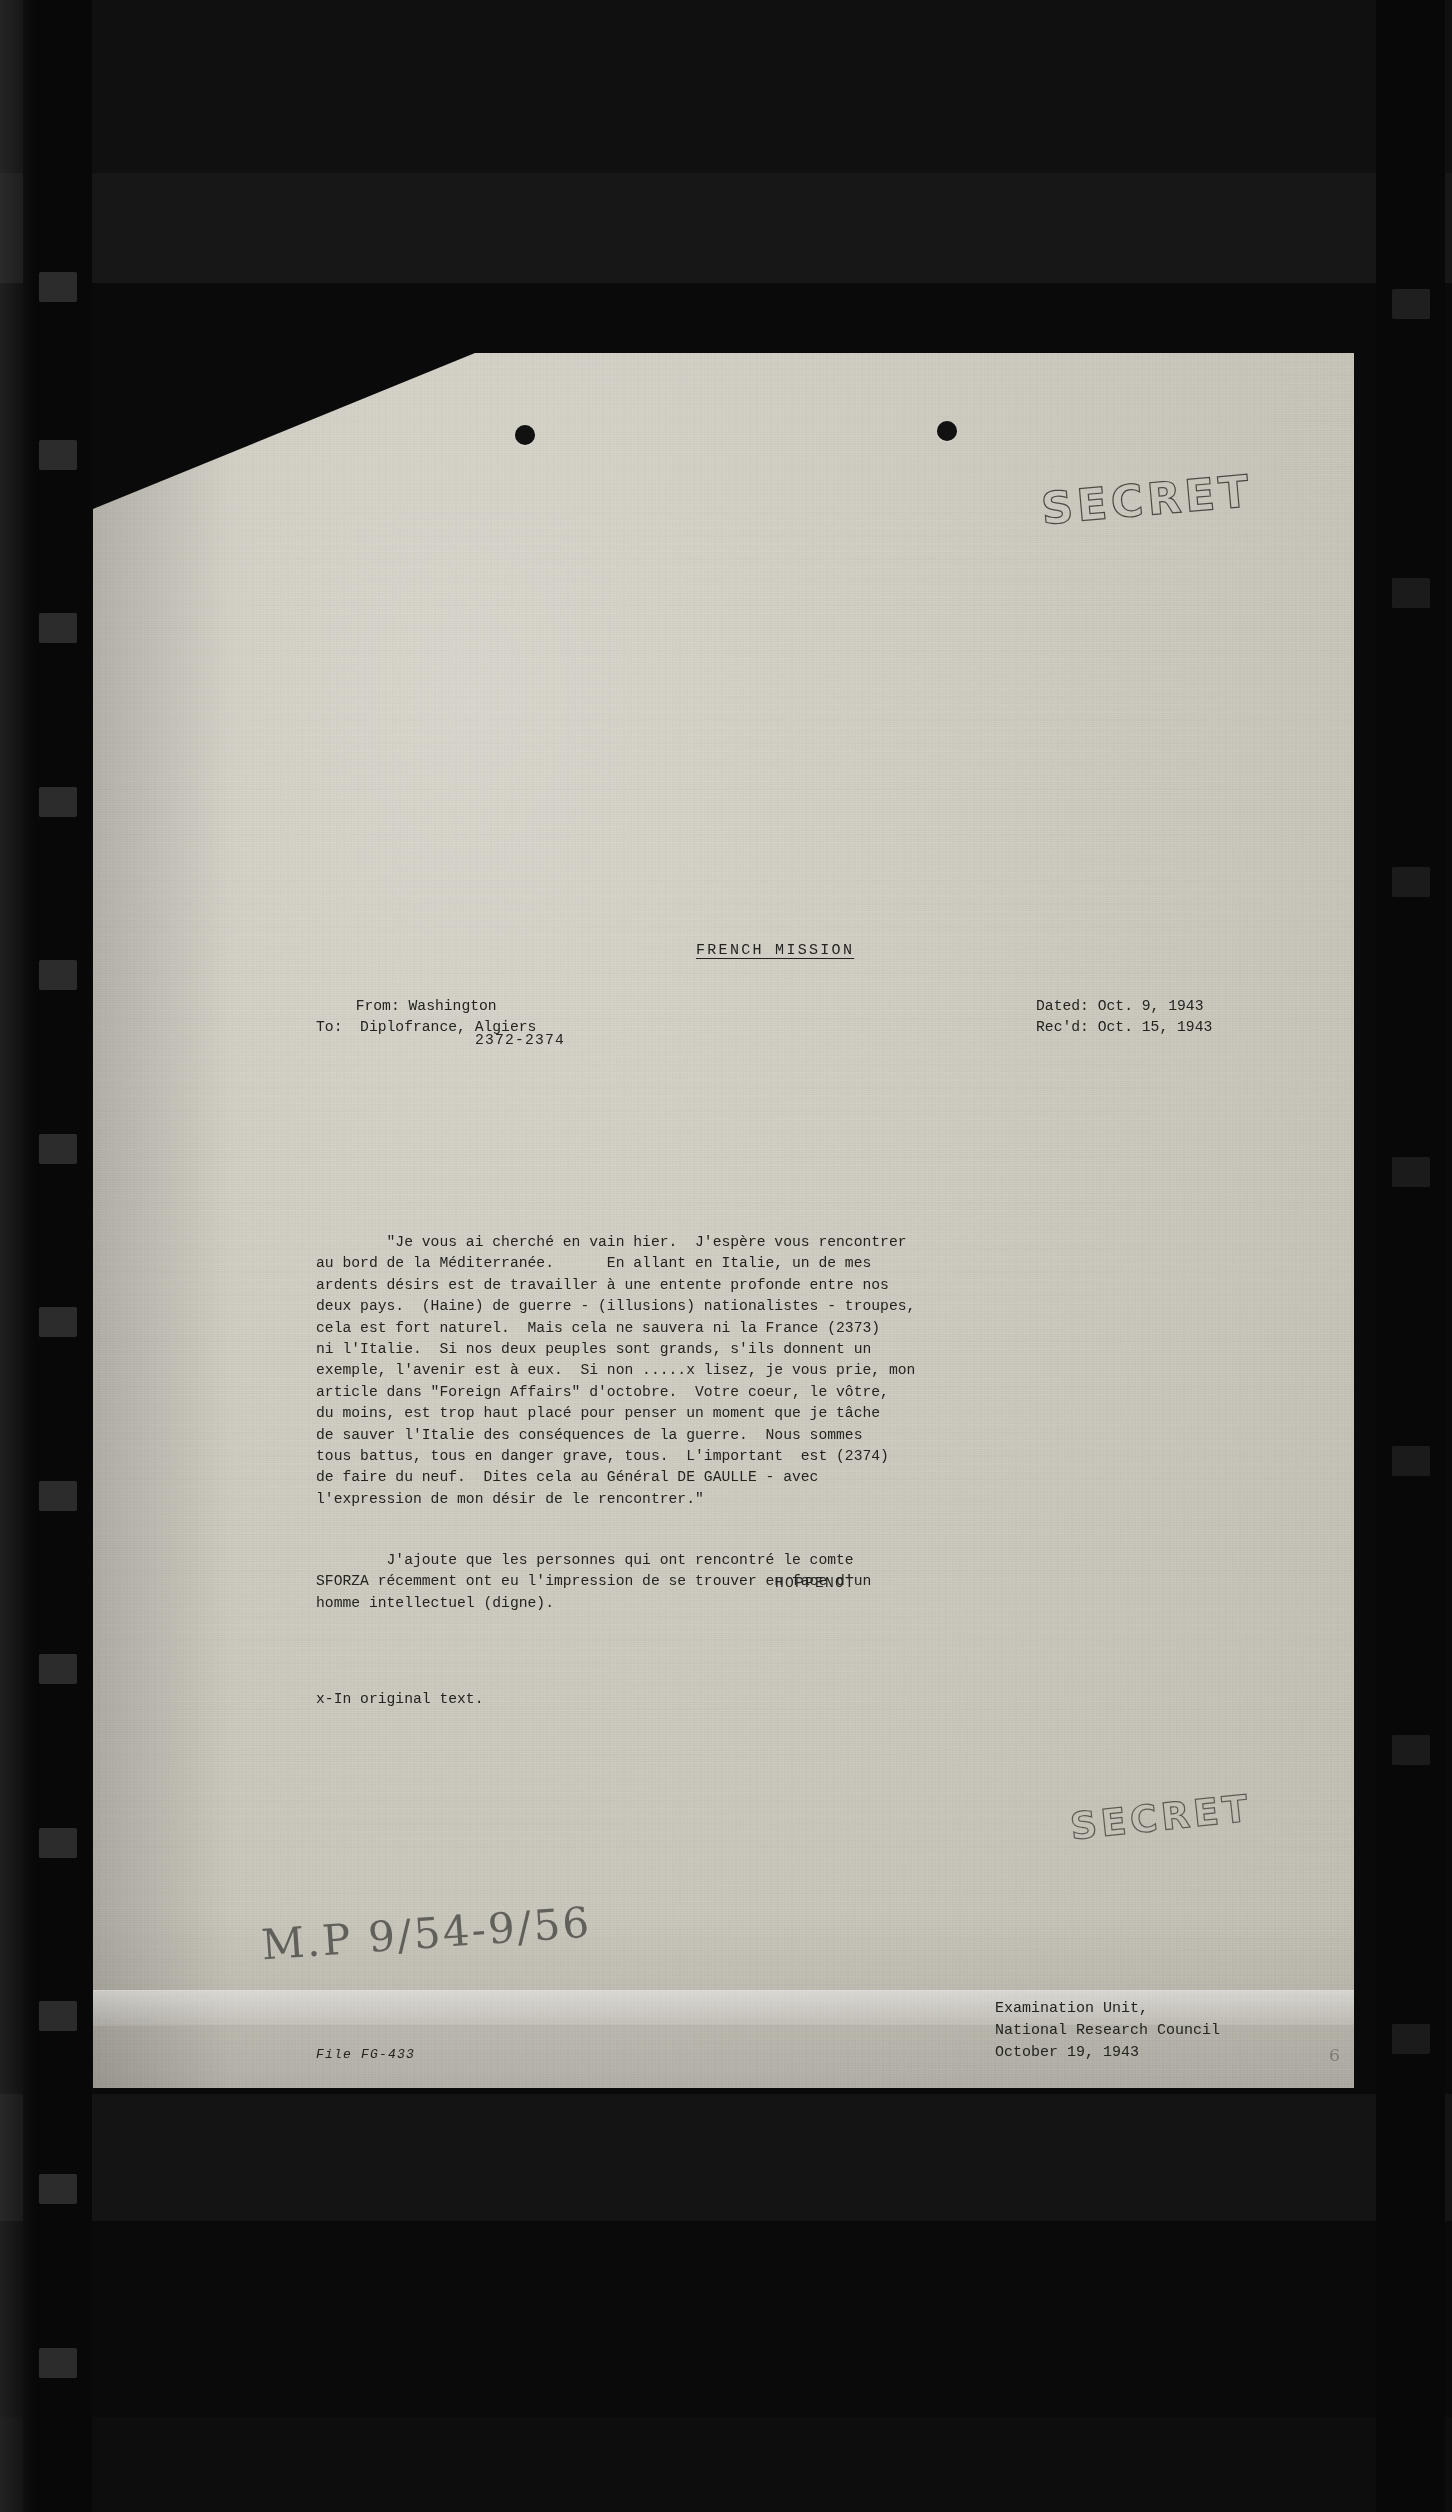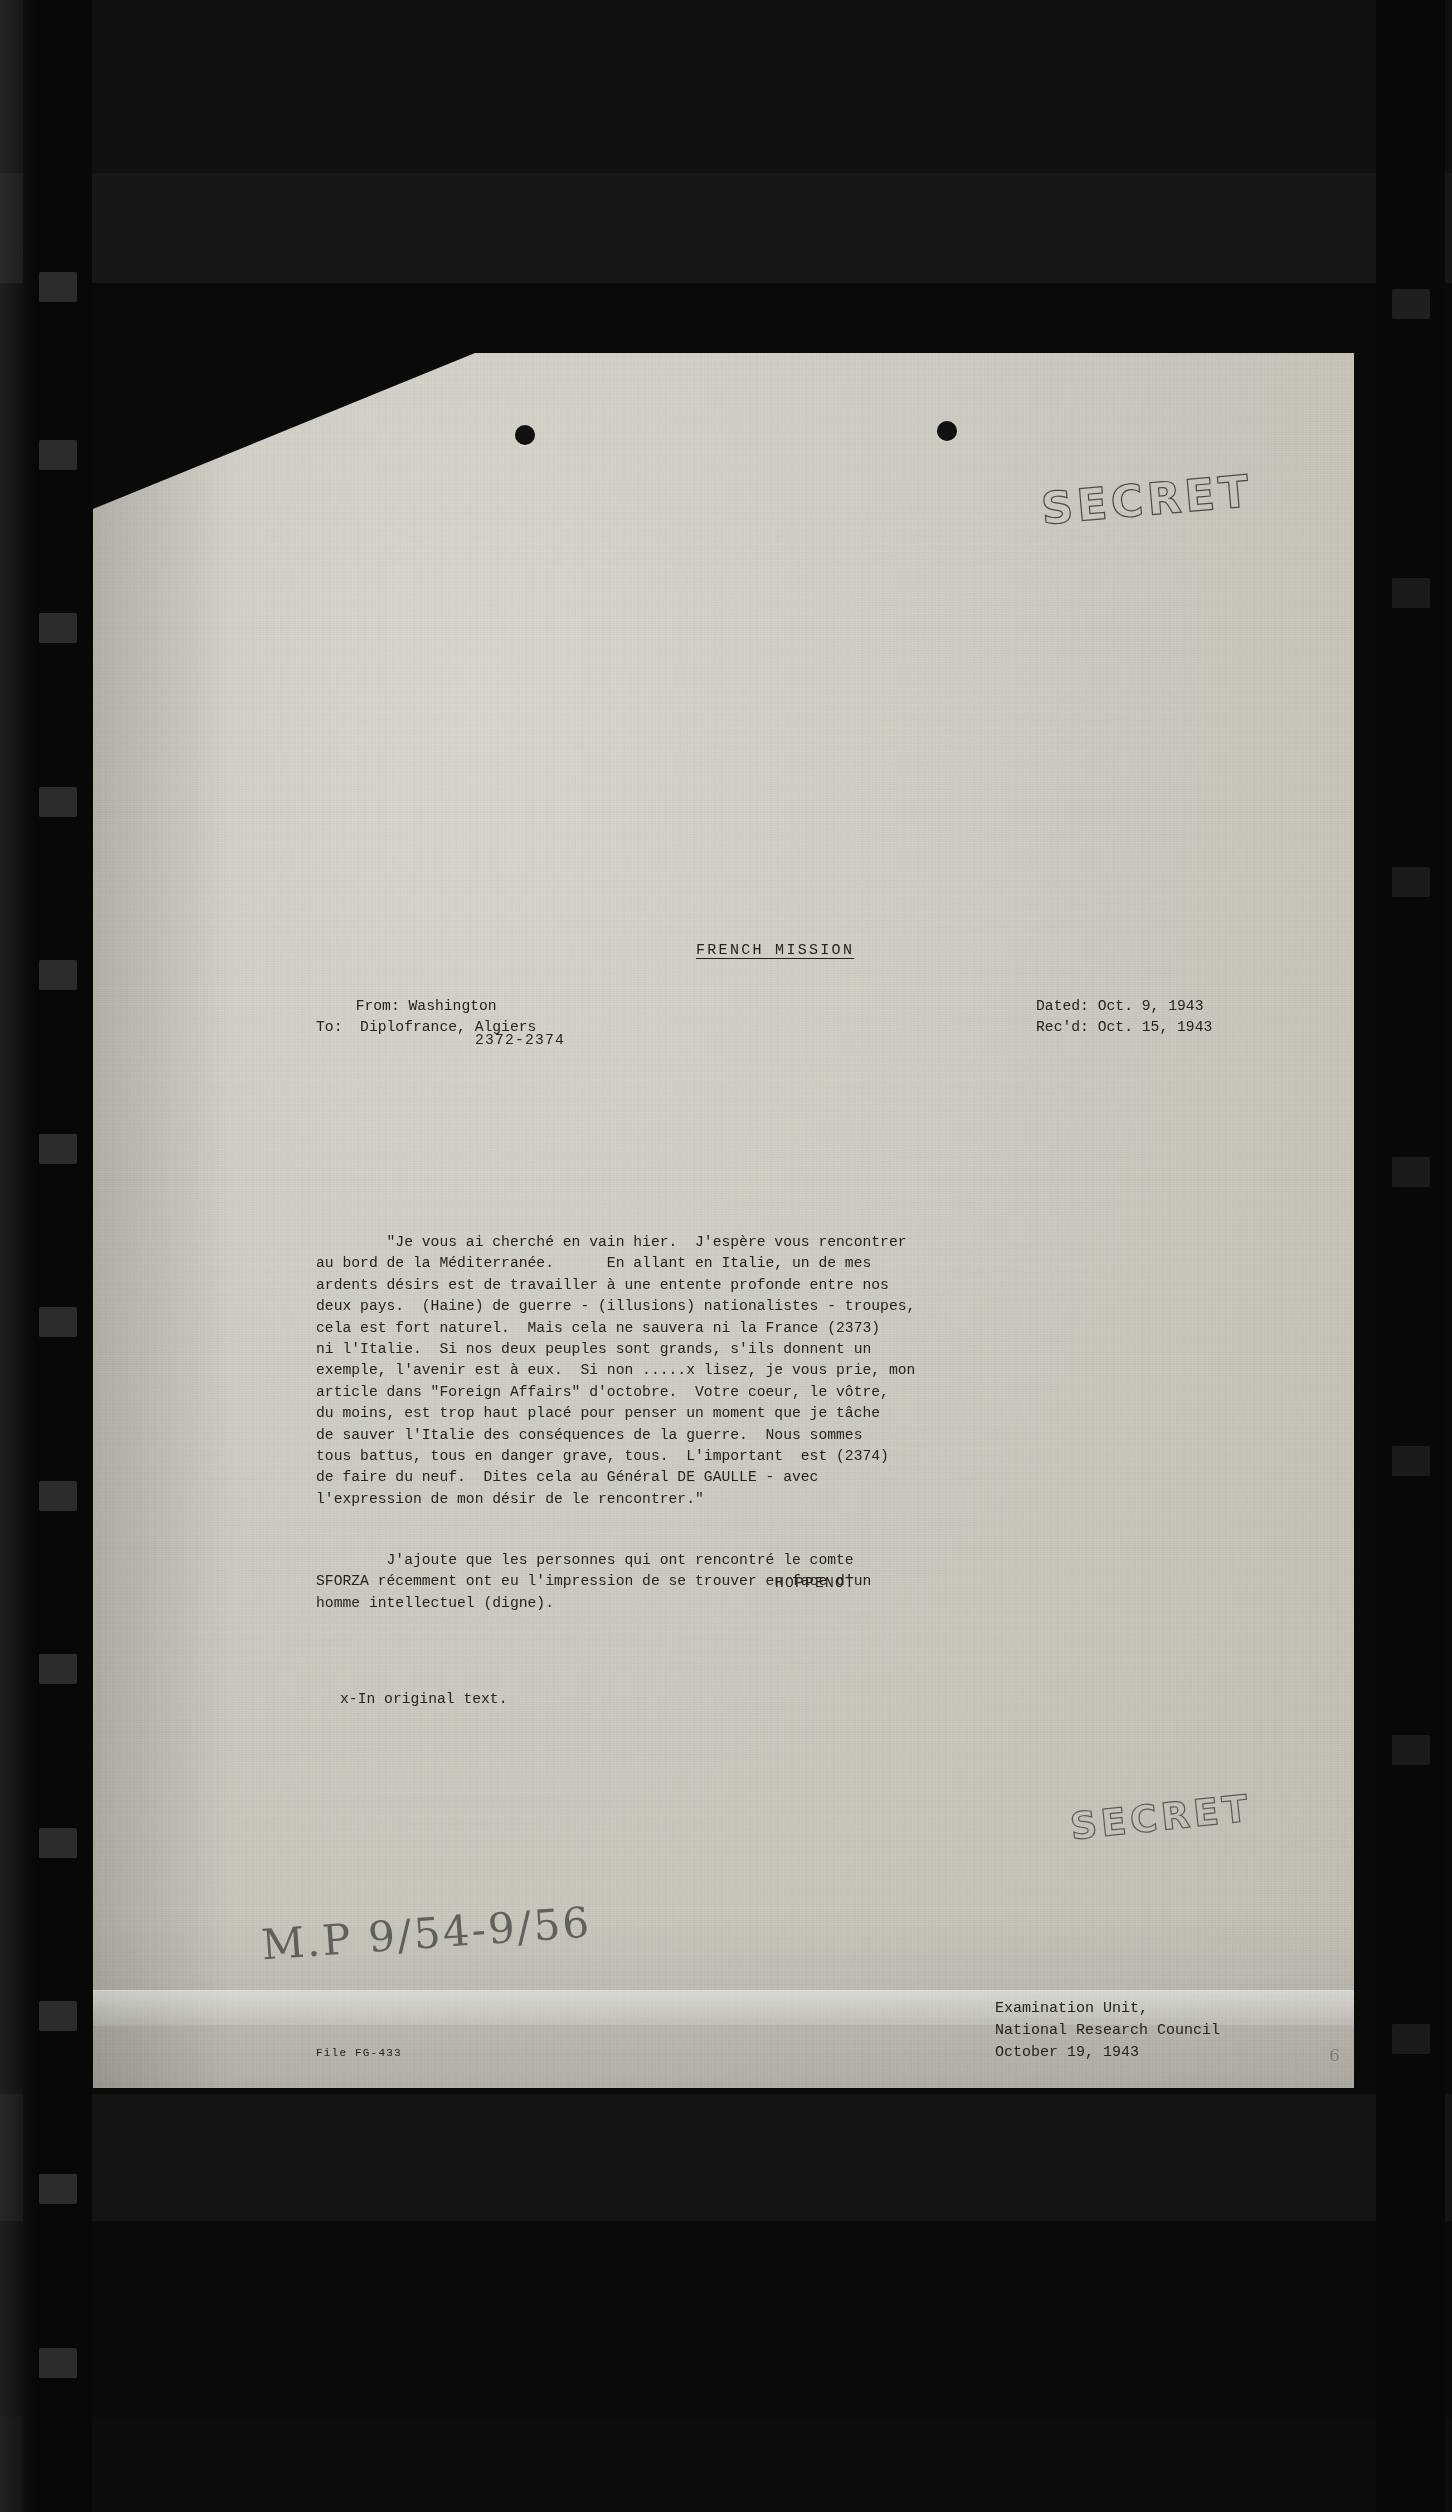--- a/index.html
+++ b/index.html
@@ -172,21 +172,20 @@
     position: absolute;
     left: 682px;
     top: 1220px;
     letter-spacing: 1.2px;
   }
   #footnote {
     position: absolute;
     left: 223px;
     top: 1336px;
     white-space: pre;
-    margin-left: 24px;
   }
 
   
   #handwritten-note {
     position: absolute;
     left: 168px;
     top: 1556px;
     font-family: "DejaVu Serif", serif;
     font-size: 42px;
     color: #3b3a36;
@@ -315,21 +314,21 @@
 
     <div id="signature">HOPPENOT</div>
 
     <div id="footnote">x-In original text.</div>
   </div>
 
   <div id="handwritten-note">M.P 9/54-9/56</div>
 
   <div id="tape-strip"></div>
 
-  <div id="file-label" style="font-family:'Liberation Mono',monospace;font-size:11px;color:#24231f;">File FG-433</div>
+  <div id="file-label" style="font-family:'Liberation Mono',monospace;font-size:13px;color:#24231f;font-style:italic;">File FG-433</div>
 
   <div id="exam-unit-block" style="font-family:'Liberation Mono',monospace;font-size:15px;color:#24231f;">Examination Unit,
 National Research Council
 October 19, 1943</div>
 
   <div class="secret-stamp" id="secret-stamp-bottom">SECRET</div>
 
   <div id="corner-mark">6</div>
 </div>
 

